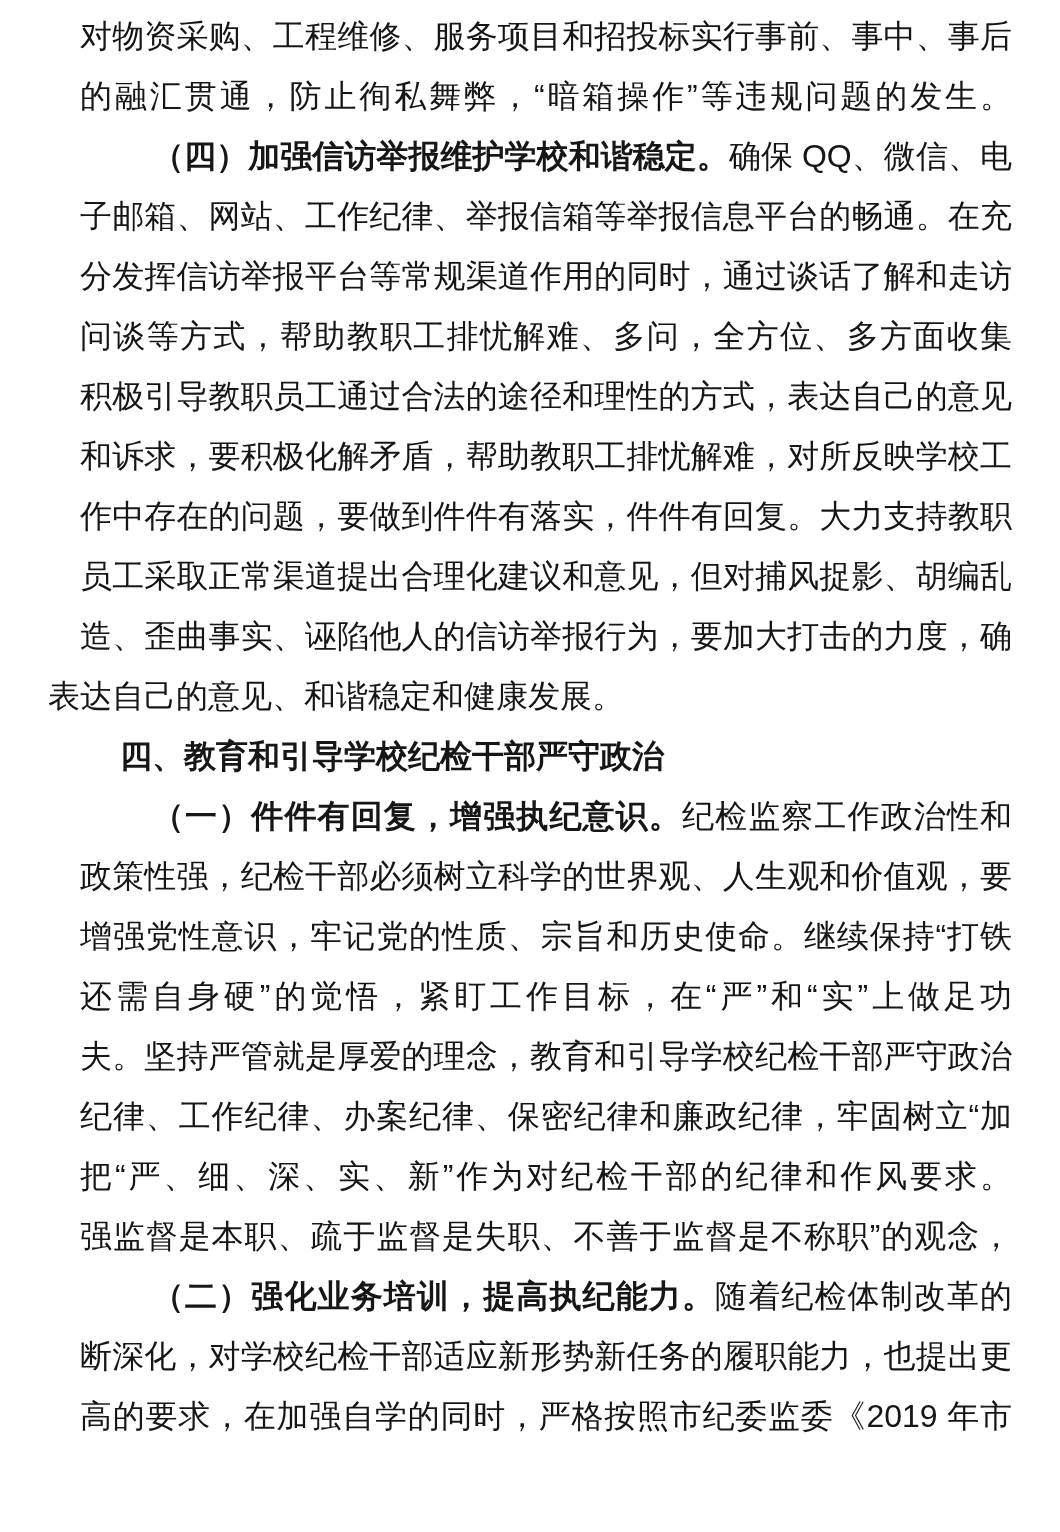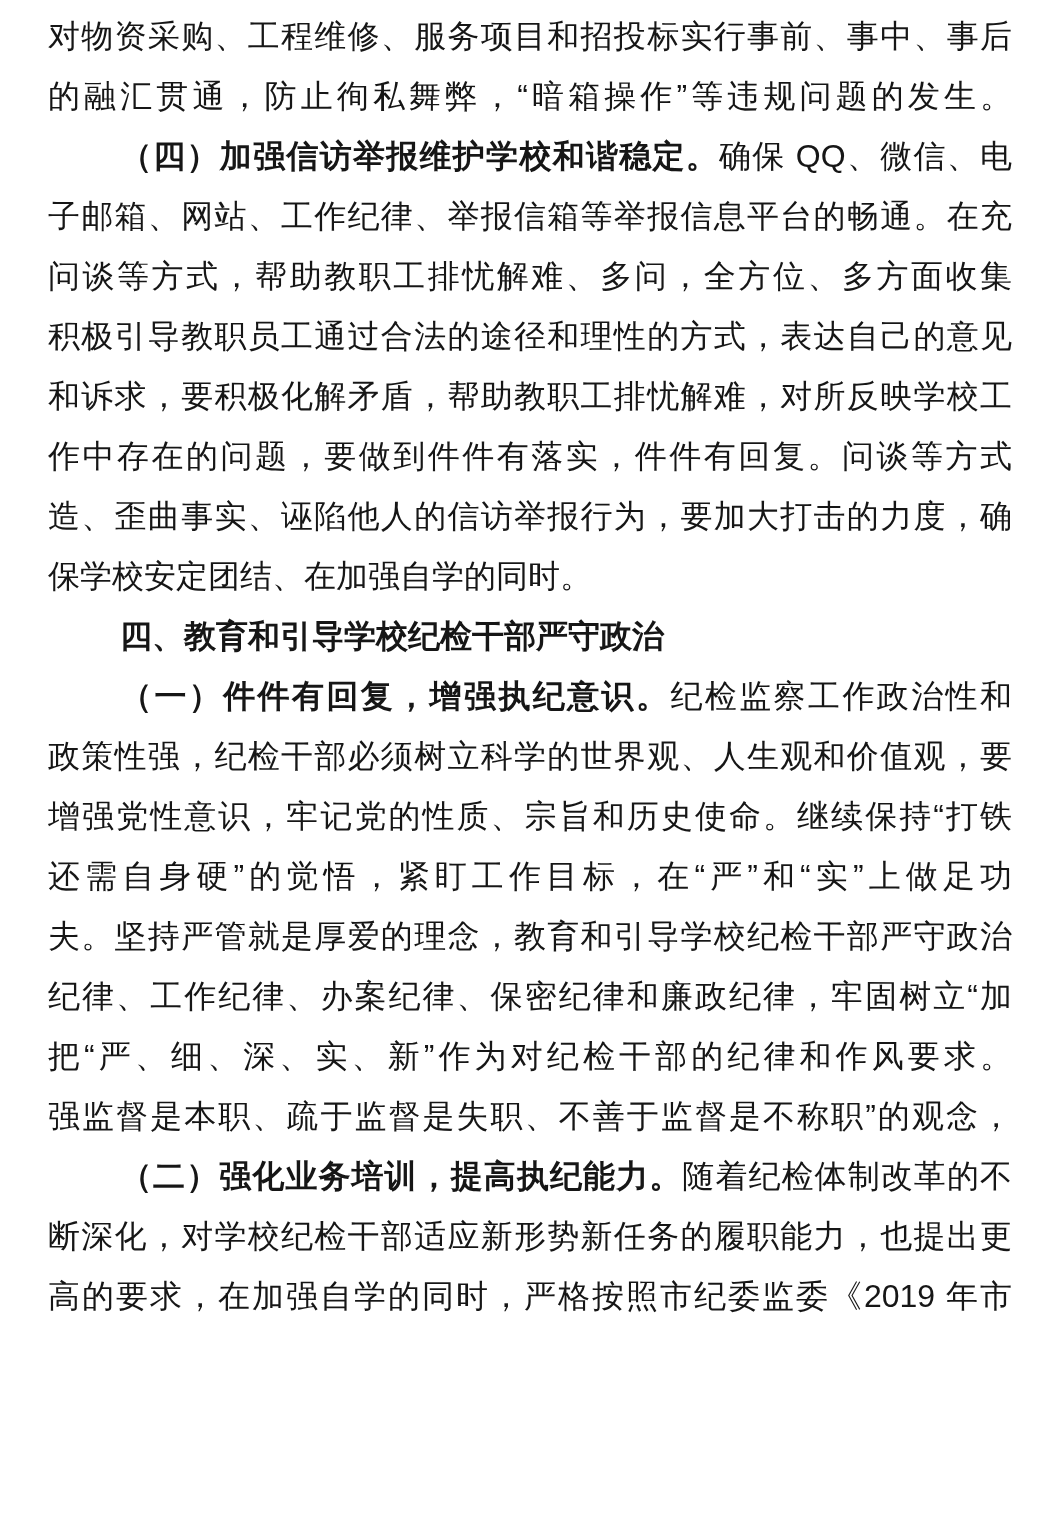--- a/index.html
+++ b/index.html
@@ -23,40 +23,43 @@
   }
   .line {
     height: 60px;
     overflow: hidden;
     white-space: normal;
     text-align: left;
   }
   .line.justify {
     text-align: justify;
     text-align-last: justify;
+    margin-left: 32px;
   }
   .line.indent { text-indent: 72px; }
   .seg { font-weight: 400; }
   .seg.bold { font-weight: 700; font-family: Liberation Mono, monospace; }
 </style>
 </head>
 <body>
 
 <div class="page">
   <div class="doc-body" style="color: rgb(22, 22, 22);">
       <div class="line justify"><span class="seg">对物资采购、工程维修、服务项目和招投标实行事前、事中、事后</span></div>
       <div class="line justify"><span class="seg">的融汇贯通，防止徇私舞弊，“暗箱操作”等违规问题的发生。</span></div>
       <div class="line indent justify"><span class="seg bold">（四）加强信访举报维护学校和谐稳定。</span><span class="seg">确保 QQ、微信、电</span></div>
       <div class="line justify"><span class="seg">子邮箱、网站、工作纪律、举报信箱等举报信息平台的畅通。在充</span></div>
+      <div class="line justify"><span class="seg">分发挥信访举报平台等常规渠道作用的同时，通过谈话了解和走访</span></div>
       <div class="line justify"><span class="seg">问谈等方式，帮助教职工排忧解难、多问，全方位、多方面收集</span></div>
       <div class="line justify"><span class="seg">积极引导教职员工通过合法的途径和理性的方式，表达自己的意见</span></div>
       <div class="line justify"><span class="seg">和诉求，要积极化解矛盾，帮助教职工排忧解难，对所反映学校工</span></div>
-      <div class="line justify"><span class="seg">作中存在的问题，要做到件件有落实，件件有回复。问谈等方式</span></div>
+      <div class="line justify"><span class="seg">作中存在的问题，要做到件件有落实，件件有回复。大力支持教职</span></div>
+      <div class="line justify"><span class="seg">员工采取正常渠道提出合理化建议和意见，但对捕风捉影、胡编乱</span></div>
       <div class="line justify"><span class="seg">造、歪曲事实、诬陷他人的信访举报行为，要加大打击的力度，确</span></div>
-      <div class="line"><span class="seg">保学校安定团结、在加强自学的同时。</span></div>
+      <div class="line"><span class="seg">表达自己的意见、和谐稳定和健康发展。</span></div>
       <div class="line indent"><span class="seg bold">四、教育和引导学校纪检干部严守政治</span></div>
       <div class="line indent justify"><span class="seg bold">（一）件件有回复，增强执纪意识。</span><span class="seg">纪检监察工作政治性和</span></div>
       <div class="line justify"><span class="seg">政策性强，纪检干部必须树立科学的世界观、人生观和价值观，要</span></div>
       <div class="line justify"><span class="seg">增强党性意识，牢记党的性质、宗旨和历史使命。继续保持“打铁</span></div>
       <div class="line justify"><span class="seg">还需自身硬”的觉悟，紧盯工作目标，在“严”和“实”上做足功</span></div>
       <div class="line justify"><span class="seg">夫。坚持严管就是厚爱的理念，教育和引导学校纪检干部严守政治</span></div>
       <div class="line justify"><span class="seg">纪律、工作纪律、办案纪律、保密纪律和廉政纪律，牢固树立“加</span></div>
       <div class="line justify"><span class="seg">把“严、细、深、实、新”作为对纪检干部的纪律和作风要求。</span></div>
       <div class="line justify"><span class="seg">强监督是本职、疏于监督是失职、不善于监督是不称职”的观念，</span></div>
       <div class="line indent justify"><span class="seg bold">（二）强化业务培训，提高执纪能力。</span><span class="seg">随着纪检体制改革的不</span></div>

